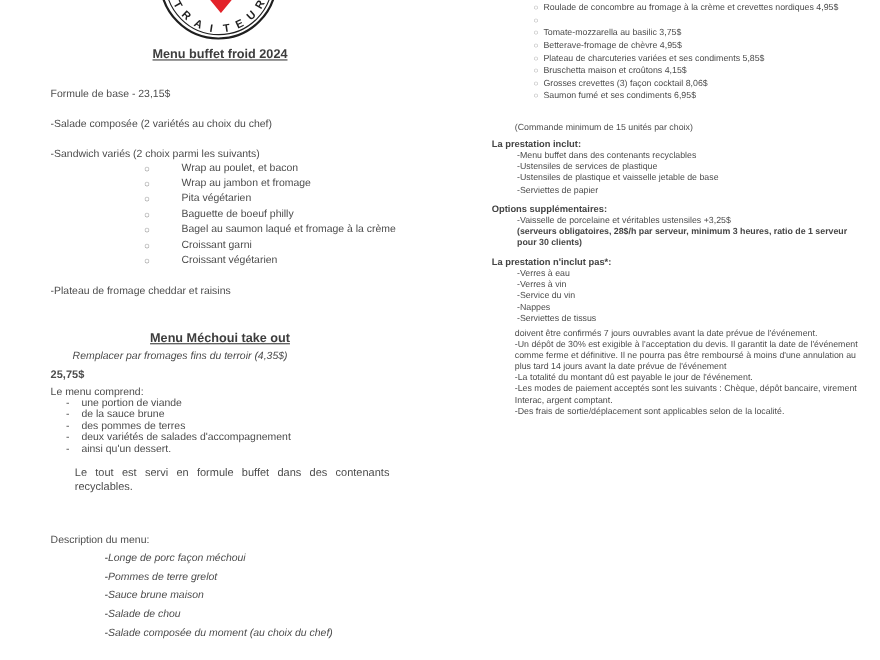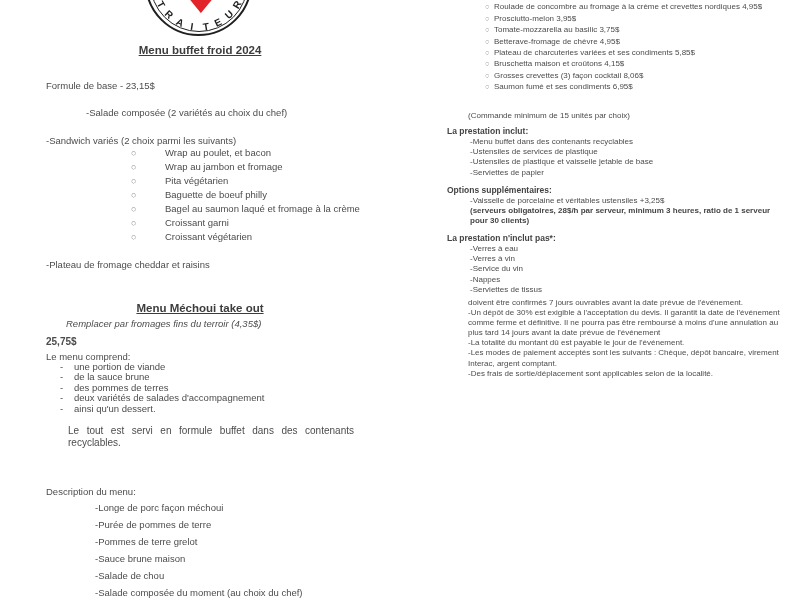--- a/index.html
+++ b/index.html
@@ -58,21 +58,21 @@
       <span class="arc-ch" style="left: 55.5579px; top: 90.5086px; transform: rotate(-8.57143deg);">T</span>
       <span class="arc-ch" style="left: 68.0909px; top: 86.6426px; transform: rotate(-25.7143deg);">E</span>
       <span class="arc-ch" style="left: 78.9276px; top: 79.2543px; transform: rotate(-42.8571deg);">U</span>
       <span class="arc-ch" style="left: 87.1051px; top: 69px; transform: rotate(-60deg);">R</span>
     </div>
 </div>
 
 <div class="abs h-title" style="top:44px;">Menu buffet froid 2024</div>
 
 <div class="abs t-l" style="left:46px;top:80px;">Formule de base - 23,15$</div>
-<div class="abs t-l" style="left:46px;top:107px;margin-left:40px;">-Salade composée (2 variétés au choix du chef)</div>
+<div class="abs t-l" style="left:46px;top:107px;">-Salade composée (2 variétés au choix du chef)</div>
 <div class="abs t-l" style="left:46px;top:135px;">-Sandwich variés  (2 choix parmi les suivants)</div>
 
 <div class="abs ul-circ" style="left:128px;top:146px;width:280px;">
     <div class="li">
       <span class="mk">○</span>
       <span class="tx">Wrap au poulet, et bacon</span>
     </div>
     <div class="li">
       <span class="mk">○</span>
       <span class="tx">Wrap au jambon et fromage</span>
@@ -127,43 +127,41 @@
     <div class="li">
       <span class="mk">-</span>
       <span class="tx">ainsi qu'un dessert.</span>
     </div>
   </div>
 
 <div class="abs serving" style="left:68px;top:425px;">Le tout est servi en formule buffet dans des contenants recyclables.</div>
 
 <div class="abs t-l" style="left:46px;top:486px;">Description du menu:</div>
 
-<div class="abs ul-plain" style="left:95px;top:500px;width:300px;">
+<div class="abs ul-plain" style="left:95px;top:500px;width:300px;font-style:italic;">
     <div class="li">-Longe de porc façon méchoui</div>
-    <div class="li">-Purée de pommes de terre</div>
     <div class="li">-Pommes de terre grelot</div>
     <div class="li">-Sauce brune maison</div>
     <div class="li">-Salade de chou</div>
     <div class="li">-Salade composée du moment (au choix du chef)</div>
   </div>
 
 <div class="rcol">
 
   <div class="abs canapes" style="left:0;top:-10px;width:345px;">
       <div class="li">
         <span class="mk">○</span>
         <span class="tx">Oeuf mimosa au saumon fumé (2 par portion) 3,75$</span>
       </div>
       <div class="li">
         <span class="mk">○</span>
         <span class="tx">Roulade de concombre au fromage à la crème et crevettes nordiques 4,95$</span>
       </div>
       <div class="li">
         <span class="mk">○</span>
-        <span class="tx">Prosciutto-melon 3,95$</span>
       </div>
       <div class="li">
         <span class="mk">○</span>
         <span class="tx">Tomate-mozzarella au basilic 3,75$</span>
       </div>
       <div class="li">
         <span class="mk">○</span>
         <span class="tx">Betterave-fromage de chèvre 4,95$</span>
       </div>
       <div class="li">

